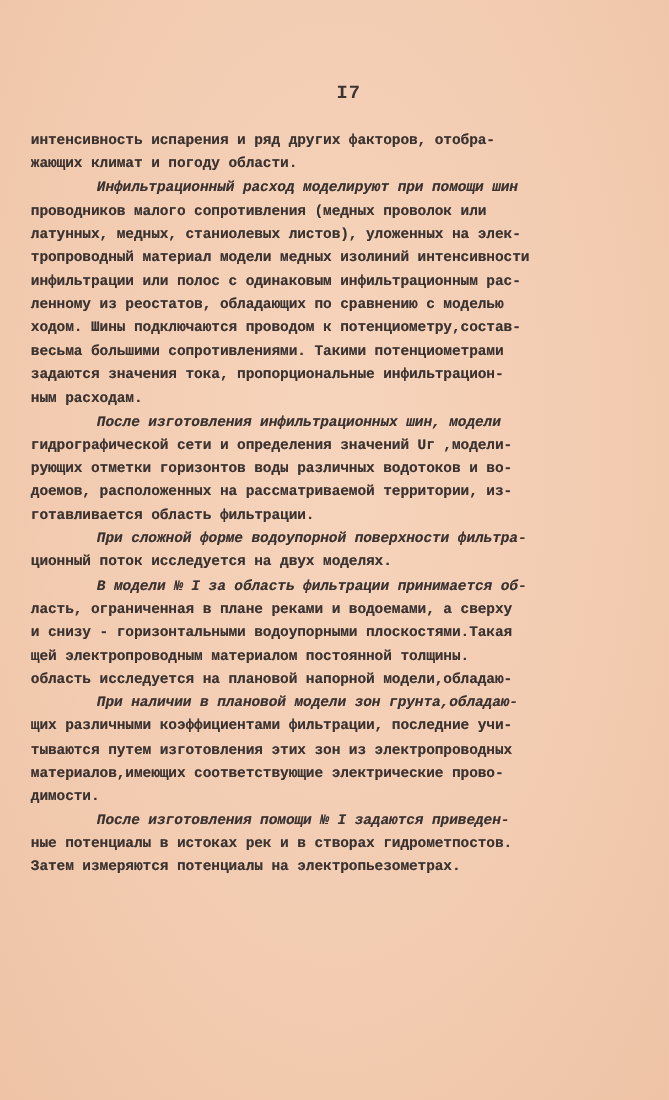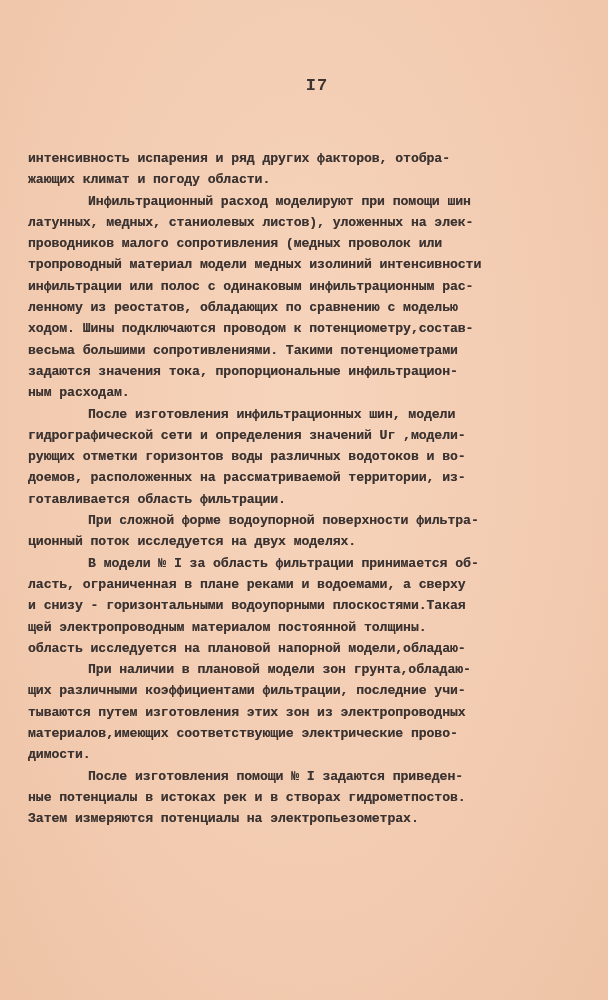--- a/index.html
+++ b/index.html
@@ -10,45 +10,45 @@
     font-family: "Liberation Mono", "DejaVu Sans Mono", monospace;
     color: #3a3230;
     position: relative;
   }
   .page-number {
     position: absolute; top: 76px; left: 0; width: 608px;
     text-align: center; font-size: 17px; font-weight: bold;
     color: #3d3432; letter-spacing: 1px; padding-left: 26px; box-sizing: border-box;
   }
   .body-text {
-    position: absolute; top: 117px; left: 28px; width: 560px; margin-top: 31px;
+    position: absolute; top: 117px; left: 28px; width: 560px;
   }
   .line {
     display: block; white-space: pre; font-size: 13.2px; line-height: 21.3px;
     font-weight: bold; letter-spacing: -0.1px; color: #3b3331;
     text-shadow: 0 0 0.4px rgba(40,30,30,0.5);
   }
-  .indent { padding-left: 60px; }
+  .indent { padding-left: 60px; font-style: italic; }
 </style>
 </head>
 <body>
 
 <div class="page-number">I7</div>
 
 <div class="body-text">
 
   <div>
     <span class="line">интенсивность испарения и ряд других факторов, отобра-</span>
     <span class="line">жающих климат и погоду области.</span>
   </div>
 
   <div>
     <span class="line indent">Инфильтрационный расход моделируют при помощи шин</span>
+    <span class="line">проводников малого сопротивления (медных проволок или</span>
     <span class="line">латунных, медных, станиолевых листов), уложенных на элек-</span>
-    <span class="line">проводников малого сопротивления (медных проволок или</span>
     <span class="line">тропроводный материал модели медных изолиний интенсивности</span>
     <span class="line">инфильтрации или полос с одинаковым инфильтрационным рас-</span>
     <span class="line">ленному из реостатов, обладающих по сравнению с моделью</span>
     <span class="line">ходом. Шины подключаются проводом к потенциометру,состав-</span>
     <span class="line">весьма большими сопротивлениями. Такими потенциометрами</span>
     <span class="line">задаются значения тока, пропорциональные инфильтрацион-</span>
     <span class="line">ным расходам.</span>
   </div>
 
   <div>

